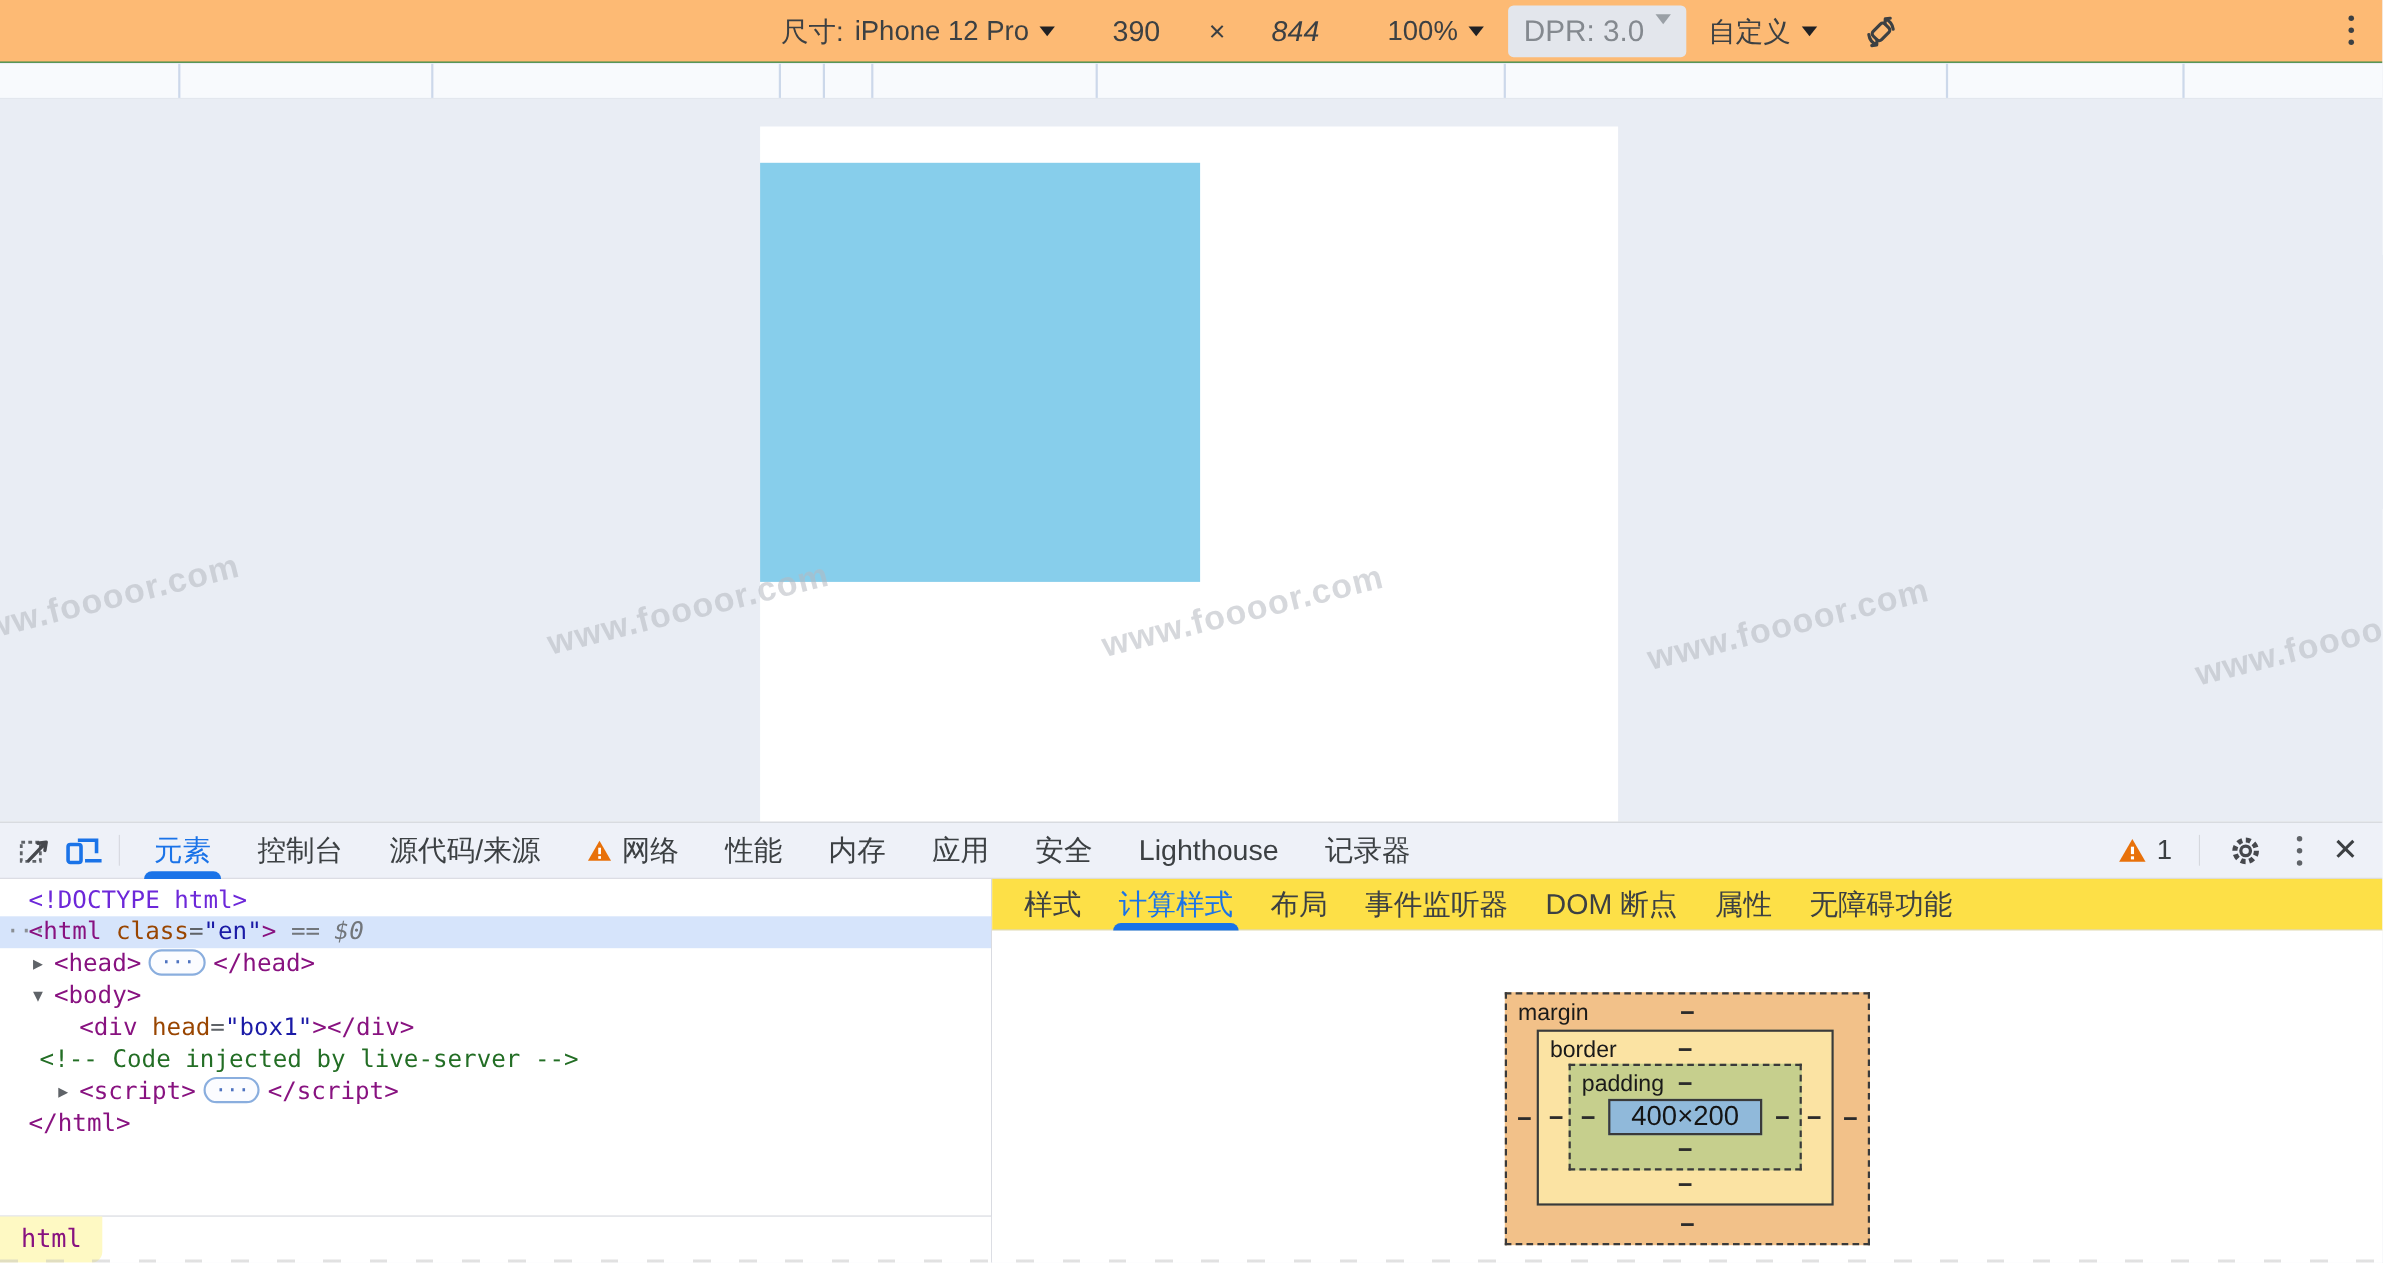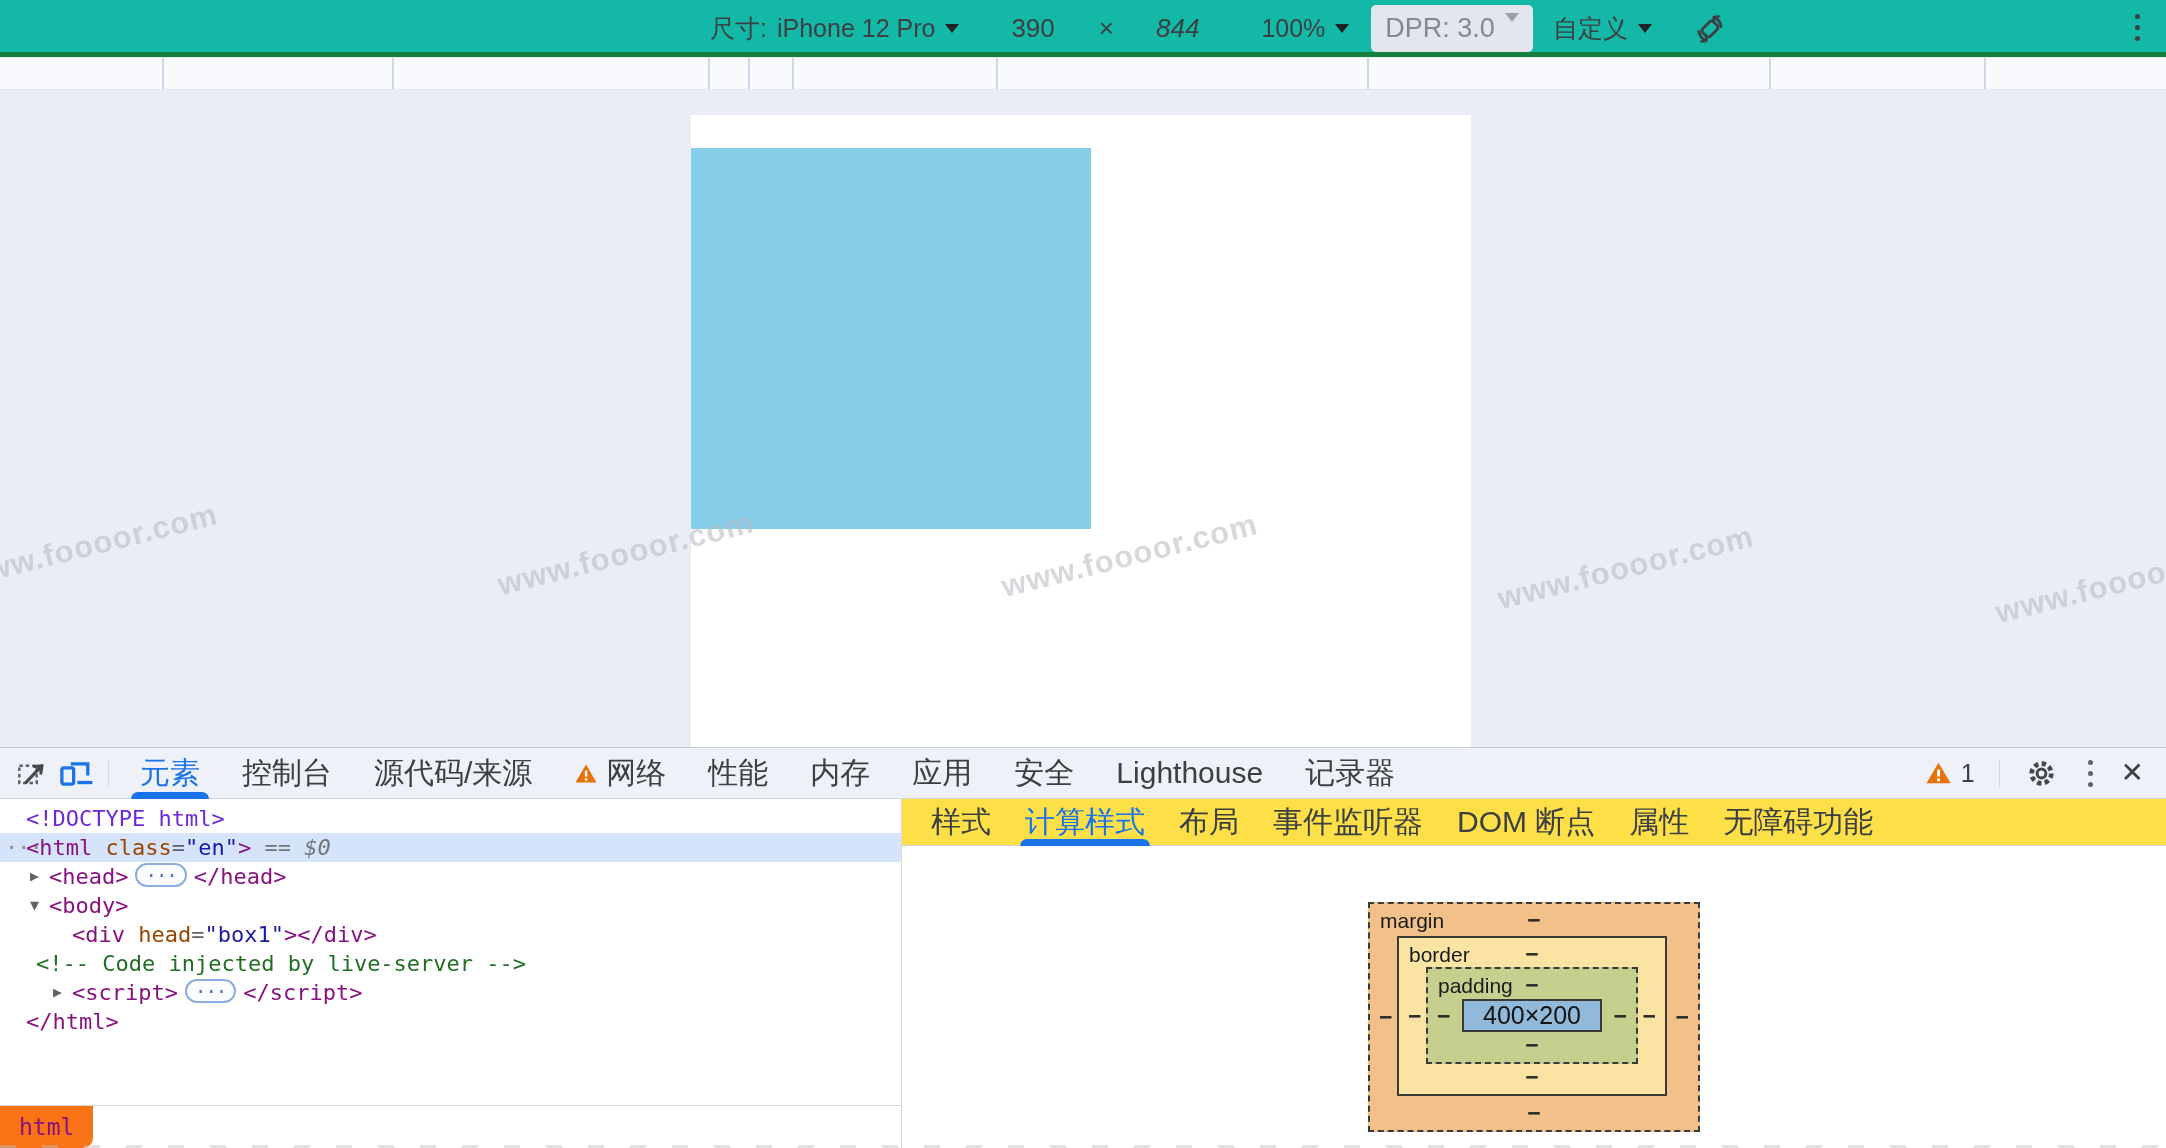--- a/index.html
+++ b/index.html
@@ -1,21 +1,21 @@
 <!DOCTYPE html>
 <html><head>
 <meta charset="utf-8">
 <style>
   * { margin:0; padding:0; box-sizing:border-box; }
   body { background:#fff; font-family:"Liberation Sans", sans-serif; }
   .screen { position:relative; width:2166px; height:1148px; background:#e9edf4; overflow:hidden; }
 
   
   .device-toolbar { position:absolute; left:0; top:0; width:100%; height:57px;
-    background:#14b8a6; border-bottom:5px solid #15803d; z-index:6; }
+    background:#fdba74; border-bottom:1px solid #15803d; z-index:6; }
   .dt-center { position:absolute; left:710px; top:0; height:57px; display:flex; align-items:center; }
   .dt-item { display:flex; align-items:center; color:#3c4043; font-size:25px; }
   .caret { width:0; height:0; border-left:7px solid transparent; border-right:7px solid transparent;
     border-top:9px solid #202124; margin-left:10px; }
   .caret.gray { border-top-color:#9aa0a6; }
   .dt-num { font-size:26px; color:#3c4043; }
   .dpr-pill { background:#e3e6ec; border-radius:5px; padding:8px 14px; color:#84898f; font-size:27px;
     display:flex; }
   .dt-kebab { position:absolute; right:26px; top:14px; display:flex; flex-direction:column; gap:6px; cursor:pointer; }
   .dt-kebab i { width:5px; height:5px; border-radius:50%; background:#3c4043; }
@@ -38,21 +38,21 @@
 
   
   .devtools { position:absolute; left:0; top:747px; width:100%; height:401px; background:#fff;
     border-top:1px solid #c9ccd2; z-index:7; display:flex; flex-direction:column; }
 
   .main-tabs { height:51px; background:#eef1f8; border-bottom:1px solid #d5d8de; display:flex;
     align-items:center; flex:0 0 auto; }
   .icon-btn { width:44px; height:38px; display:flex; align-items:center; justify-content:center; cursor:pointer; }
   .tab-sep { width:1px; height:28px; background:#d5d8de; margin:0 10px; }
   .tab { position:relative; height:51px; display:flex; align-items:center; padding:0 21px;
-    font-size:30px; color:#3c4043; cursor:pointer; white-space:nowrap; }
+    font-size:26px; color:#3c4043; cursor:pointer; white-space:nowrap; }
   .tab.active { color:#1a73e8; }
   .tab .underline { position:absolute; bottom:0; left:12px; right:12px; height:7px; background:#1a73e8;
     border-radius:8px 8px 0 0; }
   .tab .warn-sm { margin-right:8px; display:flex; }
   .tabs-right { margin-left:auto; display:flex; align-items:center; gap:24px; padding-right:22px; }
   .warn-badge { display:flex; align-items:center; gap:9px; font-size:25px; color:#3c4043; cursor:pointer; }
   .kebab { display:flex; flex-direction:column; gap:6px; cursor:pointer; padding:4px; }
   .kebab i { width:5px; height:5px; border-radius:50%; background:#5f6368; }
   .close-x { font-size:28px; color:#3c4043; cursor:pointer; line-height:1; }
 
@@ -64,21 +64,21 @@
   .tree-row.selected { background:#d6e4fb; }
   .tree-row .arrow { position:absolute; font-size:15px; color:#5f6368; top:0; line-height:29px; }
   .tree-row .gutter { position:absolute; left:5px; top:0; color:#8a8f94; font-size:22px; letter-spacing:-1px; }
   .seg-tag { color:#881280; } .seg-attr { color:#994500; } .seg-punct { color:#5f6368; }
   .seg-value { color:#1a1aa6; } .seg-comment { color:#236e25; } .seg-doctype { color:#6d28d9; }
   .seg-flag { color:#72767b; } .seg-dollar { color:#72767b; font-style:italic; }
   .pill { display:inline-block; border:2px solid #8aaede; border-radius:14px; padding:0 8px; margin:0 7px;
     color:#4e73c0; font-size:19px; line-height:20px; letter-spacing:-1px; vertical-align:2px; background:#fbfcff; cursor:pointer; }
 
   .crumbs { height:43px; flex:0 0 auto; border-top:1px solid #d5d8de; background:#fff; display:flex; align-items:stretch; }
-  .crumb { display:flex; align-items:center; padding:0 19px; background:#f97316; color:#881280;
+  .crumb { display:flex; align-items:center; padding:0 19px; background:#fef9c3; color:#881280;
     font-family:"DejaVu Sans Mono", monospace; font-size:23px; cursor:pointer; border-radius:0 0 10px 0; }
 
   .right-pane { flex:1; display:flex; flex-direction:column; background:#fff; min-width:0; }
   .sidebar-tabs { height:47px; flex:0 0 auto; background:#fde047; border-bottom:1px solid #d5d8de;
     display:flex; align-items:center; padding-left:12px; }
   .sidebar-tabs .tab { height:47px; padding:0 17px; }
   .computed-area { flex:1; background:#fff; padding-top:56px; overflow:hidden; }
 
   
   .bm-margin { position:relative; width:332px; height:230px; margin:0 auto; background:#f2c189; border:2px dashed #3a3a3a; }

